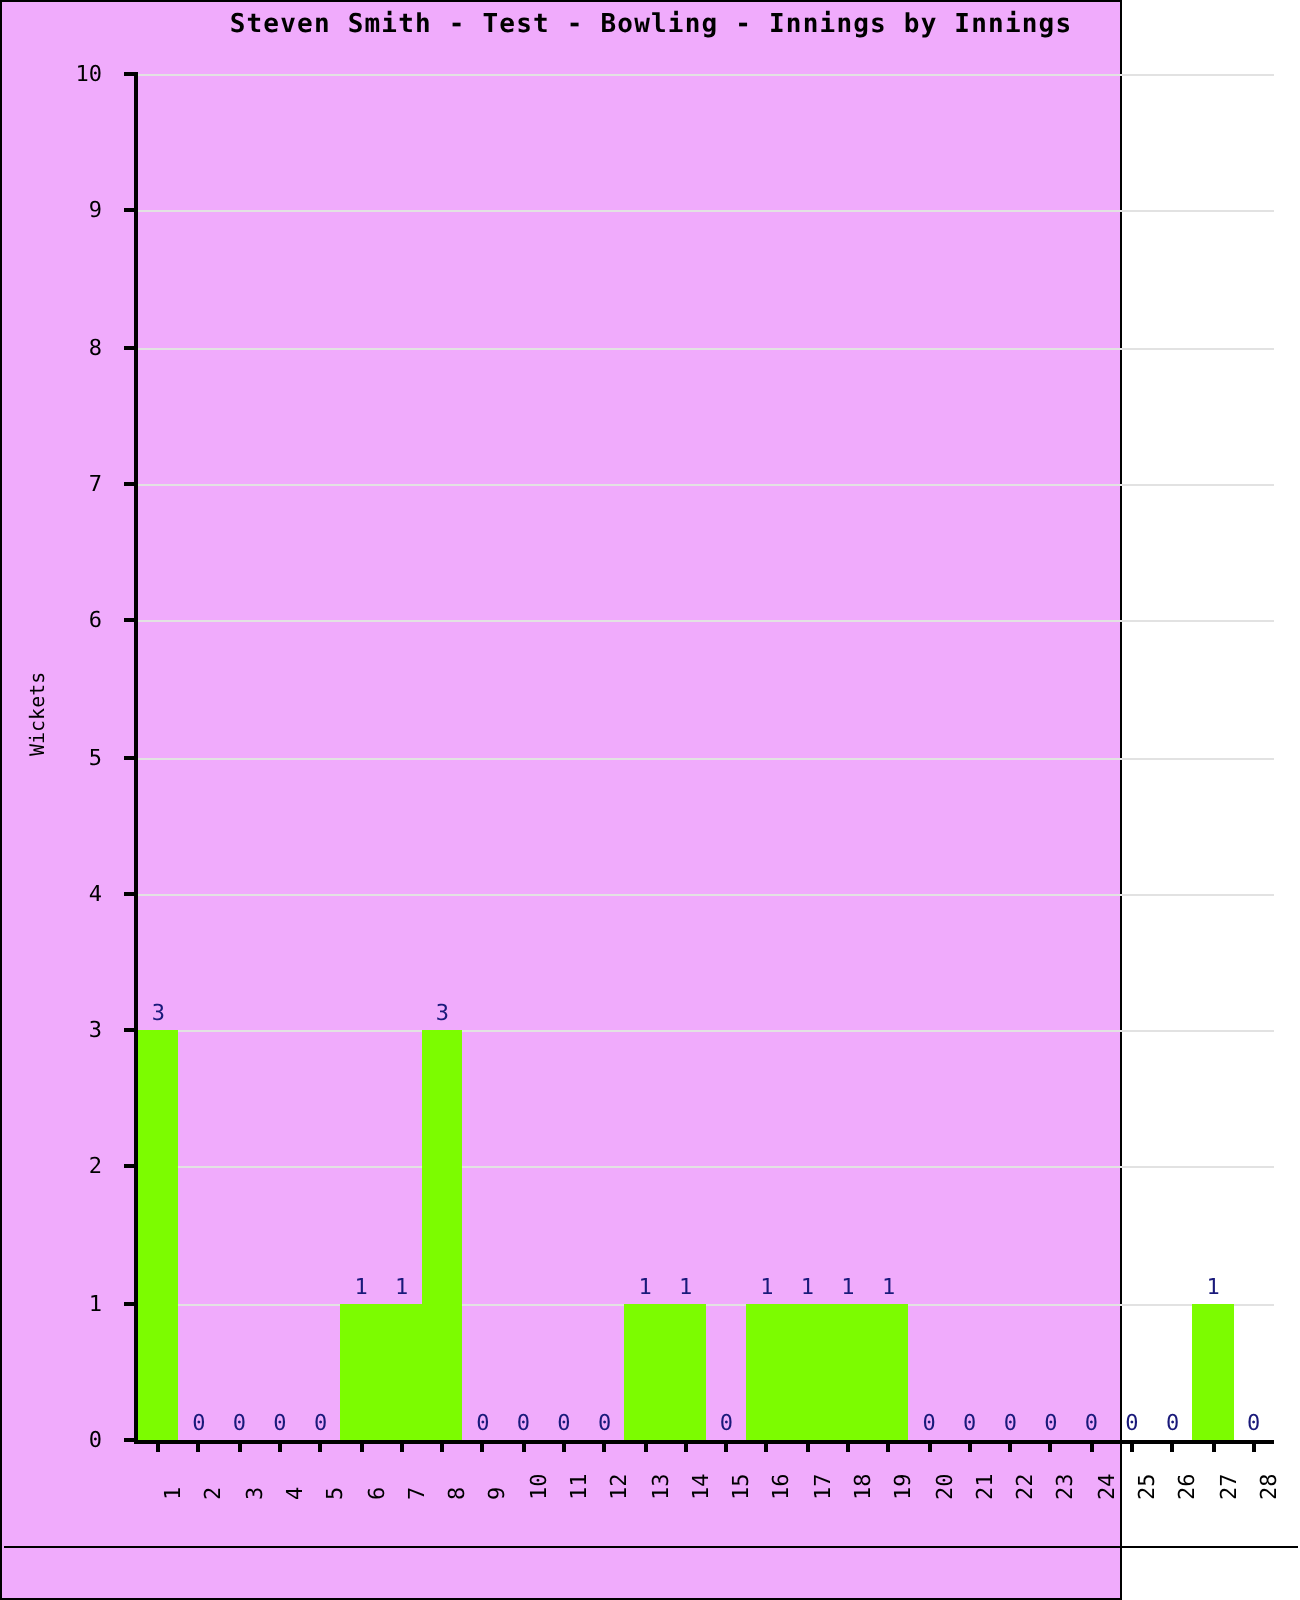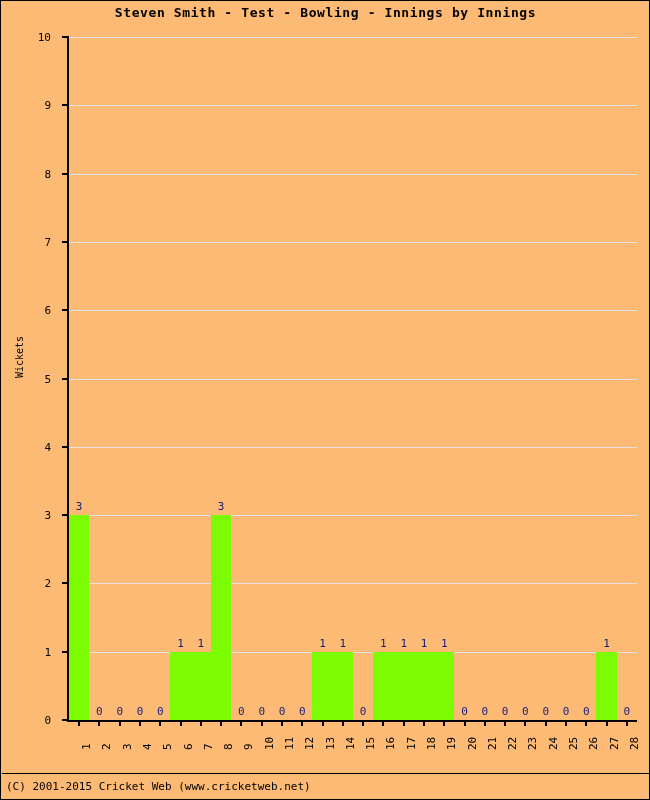--- a/index.html
+++ b/index.html
@@ -9,25 +9,25 @@
   }
   body {
     width: 650px;
     height: 800px;
     font-family: "DejaVu Sans Mono", "Liberation Mono", monospace;
     color: #000000;
     overflow: hidden;
   }
   #page {
     position: relative;
-    width: 650px;
+    width: 561px;
     height: 800px;
     box-sizing: border-box;
     border: 1px solid #000000;
-    background: #fdba74;
+    background: #f0abfc;
   }
 
   
   #chart-title {
     position: absolute;
     left: 0;
     top: 4px;
     width: 649px;
     text-align: center;
     font-size: 13px;
@@ -384,15 +384,14 @@
       <div class="xtxt" style="left: 440.143px; top: 22px;">22</div>
       <div class="xtxt" style="left: 460.429px; top: 22px;">23</div>
       <div class="xtxt" style="left: 480.714px; top: 22px;">24</div>
       <div class="xtxt" style="left: 501px; top: 22px;">25</div>
       <div class="xtxt" style="left: 521.286px; top: 22px;">26</div>
       <div class="xtxt" style="left: 541.571px; top: 22px;">27</div>
       <div class="xtxt" style="left: 561.857px; top: 22px;">28</div>
     </div>
 
   <div id="footer-divider"></div>
-  <div id="footer-text">(C) 2001-2015 Cricket Web (www.cricketweb.net)</div>
 
 </div>
 
 </body></html>

